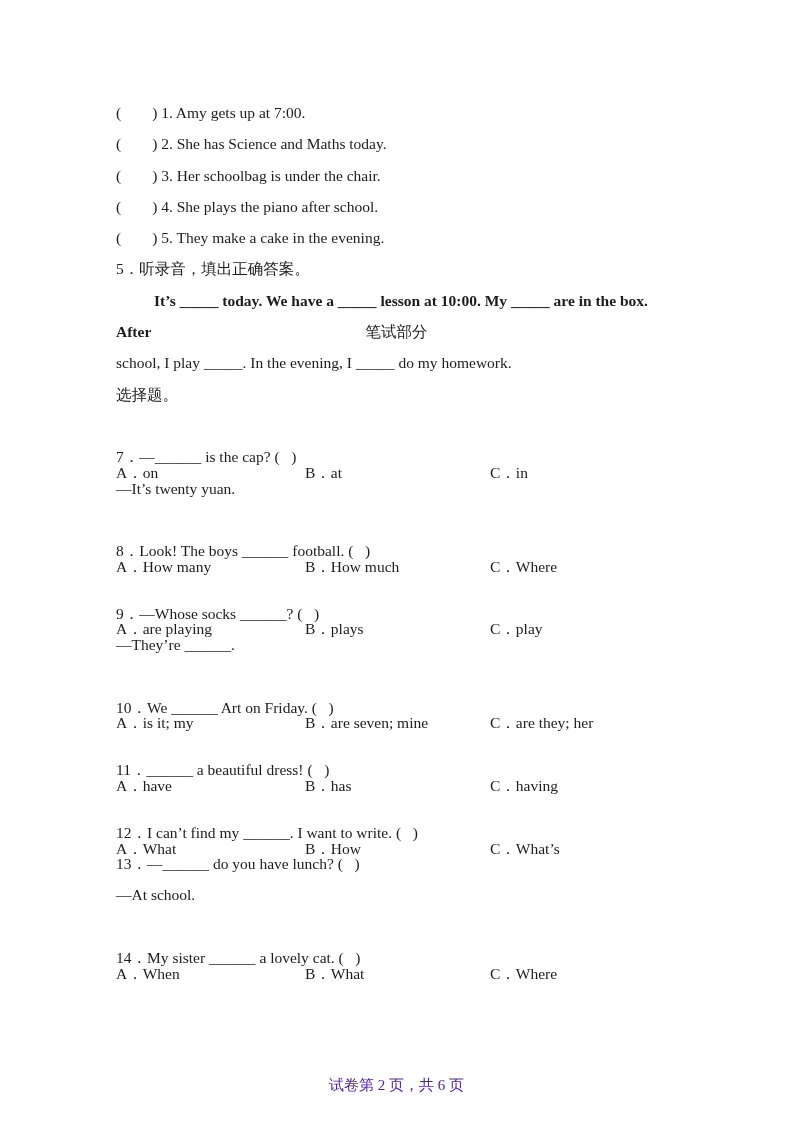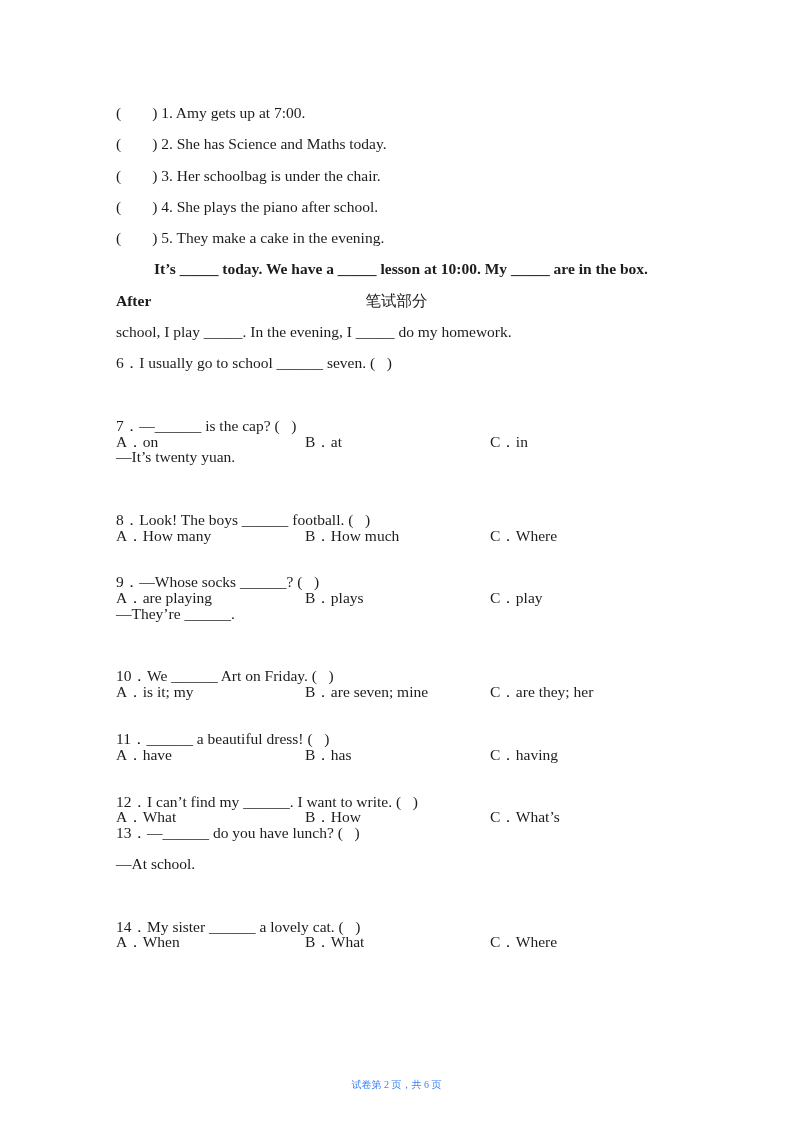--- a/index.html
+++ b/index.html
@@ -49,43 +49,44 @@
   .opts span {
     white-space: pre-wrap;
     margin-top: 47px;
   }
   .footer {
     position: absolute;
     top: 1074px;
     left: 0;
     width: 793px;
     text-align: center;
-    font-size: 10px;
+    font-size: 15px;
     line-height: 22px;
-    color: #3b82f6;
+    color: #4c1d95;
   }
 </style>
 </head>
 <body>
 
 <div class="page">
   <div class="content">
 
     <div class="line">(        ) 1. Amy gets up at 7:00.</div>
     <div class="line">(        ) 2. She has Science and Maths today.</div>
     <div class="line">(        ) 3. Her schoolbag is under the chair.</div>
     <div class="line">(        ) 4. She plays the piano after school.</div>
     <div class="line">(        ) 5. They make a cake in the evening.</div>
 
+    <div class="line">5．听录音，填出正确答案。</div>
     <div class="line indent">It’s _____ today. We have a _____ lesson at 10:00. My _____ are in the box. After</div>
     <div class="line center">笔试部分</div>
 
     <div class="line">school, I play _____. In the evening, I _____ do my homework.</div>
+    <div class="line">选择题。</div>
 
-    <div class="line">6．I usually go to school ______ seven. (   )</div>
     <div class="opts">
       <span>A．on</span>
       <span>B．at</span>
       <span>C．in</span>
     </div>
 
     <div class="line">7．—______ is the cap? (   )</div>
     <div class="line">—It’s twenty yuan.</div>
     <div class="opts">
       <span>A．How many</span>

